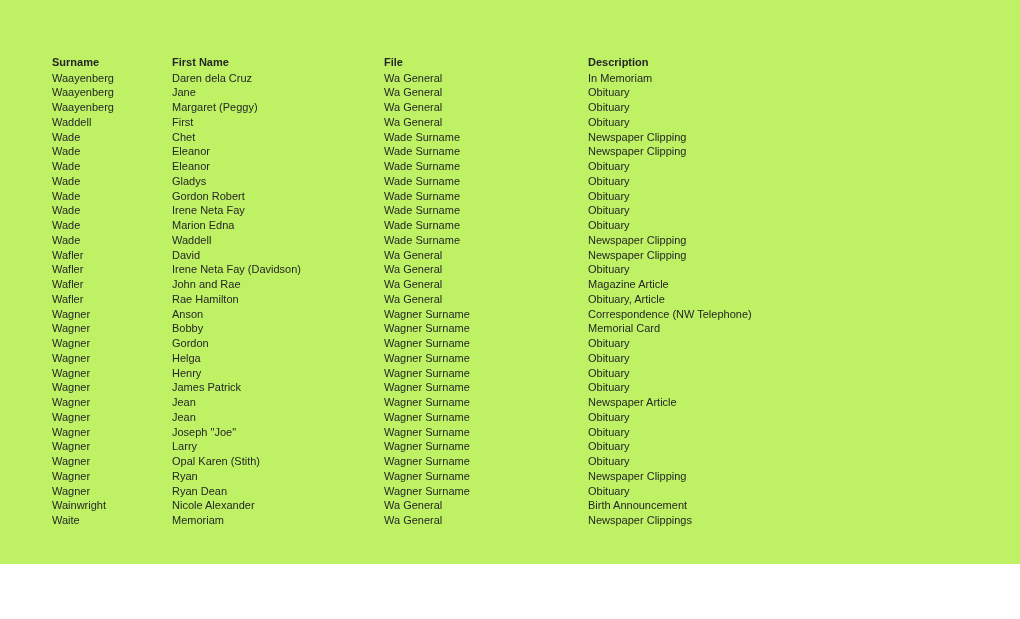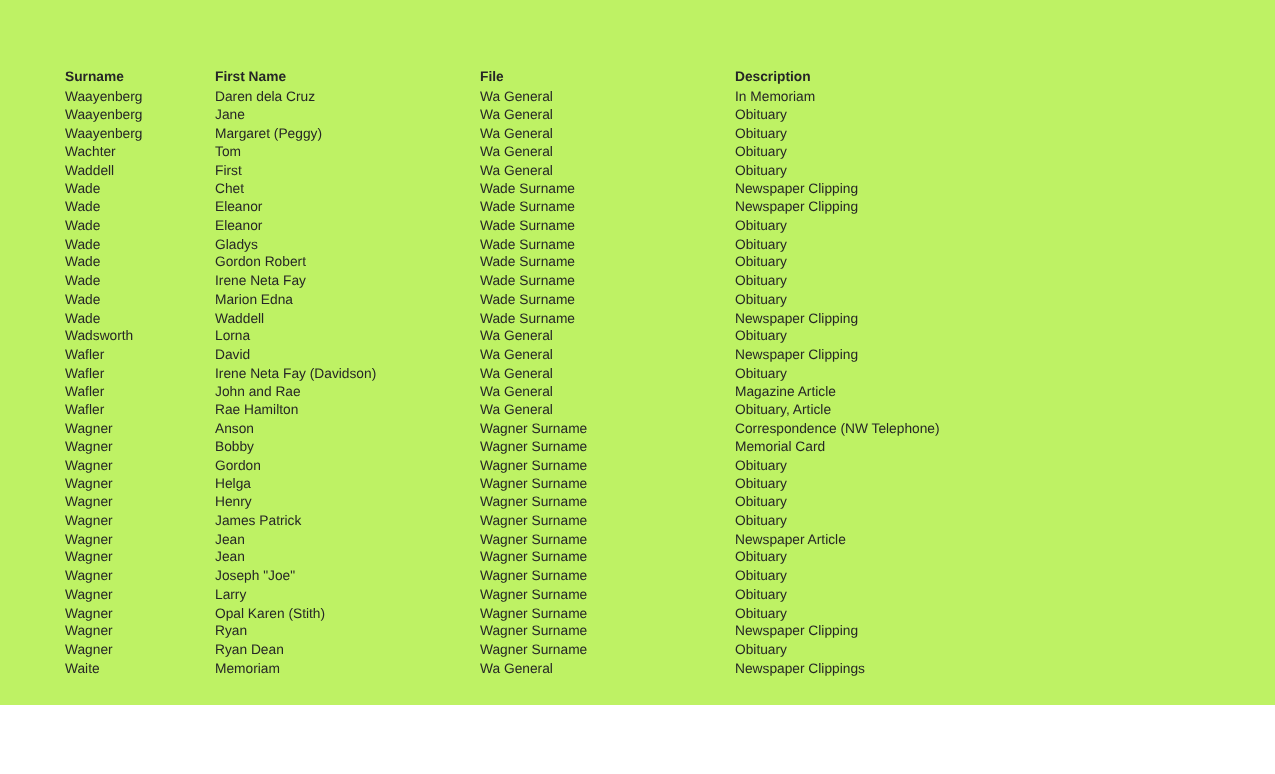--- a/index.html
+++ b/index.html
@@ -96,26 +96,20 @@
             <td>Wa General</td>
             <td>Obituary</td>
           </tr>
           <tr>
             <td>Waayenberg</td>
             <td>Margaret (Peggy)</td>
             <td>Wa General</td>
             <td>Obituary</td>
           </tr>
           <tr>
-            <td>Wachter</td>
-            <td>Tom</td>
-            <td>Wa General</td>
-            <td>Obituary</td>
-          </tr>
-          <tr>
             <td>Waddell</td>
             <td>First</td>
             <td>Wa General</td>
             <td>Obituary</td>
           </tr>
           <tr>
             <td>Wade</td>
             <td>Chet</td>
             <td>Wade Surname</td>
             <td>Newspaper Clipping</td>
@@ -156,26 +150,20 @@
             <td>Wade Surname</td>
             <td>Obituary</td>
           </tr>
           <tr>
             <td>Wade</td>
             <td>Waddell</td>
             <td>Wade Surname</td>
             <td>Newspaper Clipping</td>
           </tr>
           <tr>
-            <td>Wadsworth</td>
-            <td>Lorna</td>
-            <td>Wa General</td>
-            <td>Obituary</td>
-          </tr>
-          <tr>
             <td>Wafler</td>
             <td>David</td>
             <td>Wa General</td>
             <td>Newspaper Clipping</td>
           </tr>
           <tr>
             <td>Wafler</td>
             <td>Irene Neta Fay (Davidson)</td>
             <td>Wa General</td>
             <td>Obituary</td>
@@ -262,20 +250,26 @@
             <td>Wagner</td>
             <td>Ryan</td>
             <td>Wagner Surname</td>
             <td>Newspaper Clipping</td>
           </tr>
           <tr>
             <td>Wagner</td>
             <td>Ryan Dean</td>
             <td>Wagner Surname</td>
             <td>Obituary</td>
+          </tr>
+          <tr>
+            <td>Wainwright</td>
+            <td>Nicole Alexander</td>
+            <td>Wa General</td>
+            <td>Birth Announcement</td>
           </tr>
           <tr>
             <td>Waite</td>
             <td>Memoriam</td>
             <td>Wa General</td>
             <td>Newspaper Clippings</td>
           </tr>
         </tbody>
     </table>
   </div>

